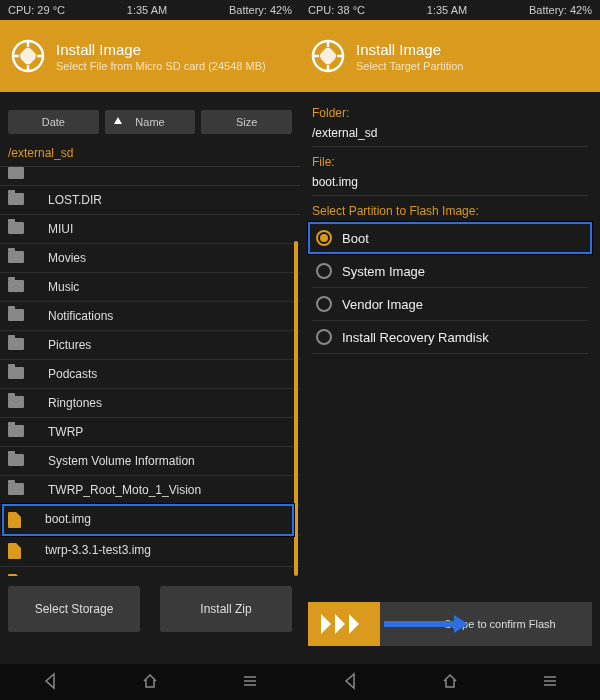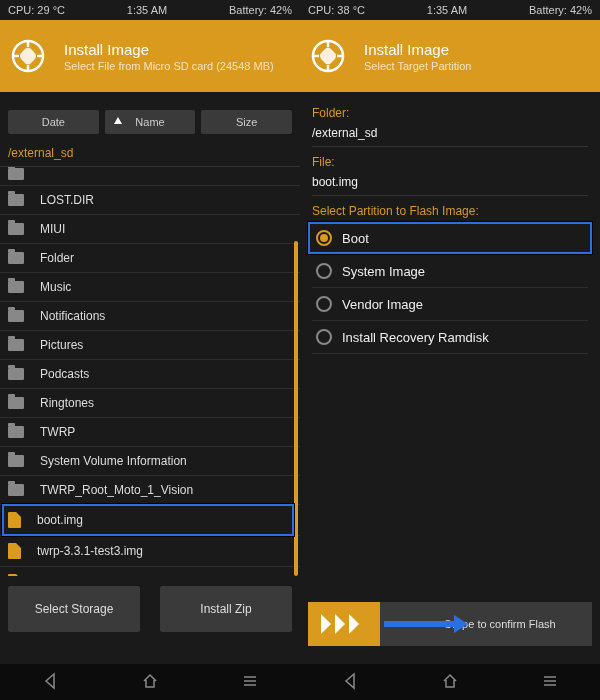--- a/index.html
+++ b/index.html
@@ -30,21 +30,21 @@
     font-size: 11px;
     color: #ccc;
     background: #1a1a1a;
   }
   .header {
     background: #d99a1d;
     height: 72px;
     display: flex;
     align-items: center;
     padding: 8px;
-    gap: 16px;
+    gap: 8px;
   }
   .logo-wrap {
     width: 40px;
     height: 40px;
     display: flex;
     align-items: center;
     justify-content: center;
   }
   .header-text { flex: 1; }
   .header-title { font-size: 15px; color: #fff; margin-bottom: 2px; }
@@ -79,24 +79,24 @@
   .file-list {
     flex: 1;
     overflow: hidden;
     position: relative;
   }
   .file-list-inner {
     position: relative;
   }
   .file-item {
     display: flex;
-    align-items: center;
+    align-items: flex-start;
     padding: 7px 8px;
     border-bottom: 1px solid #2e2e2e;
-    gap: 16px;
+    gap: 24px;
     font-size: 12px;
     color: #ddd;
     position: relative;
   }
   .file-item.cut { padding-top:0; padding-bottom:4px; }
   .folder-ic {
     width: 16px;
     height: 12px;
     background: #888;
     border-radius: 1px;
@@ -286,21 +286,21 @@
       <div class="file-item">
           <span class="folder-ic"></span>
           <span>LOST.DIR</span>
         </div>
       <div class="file-item">
           <span class="folder-ic"></span>
           <span>MIUI</span>
         </div>
       <div class="file-item">
           <span class="folder-ic"></span>
-          <span>Folder</span>
+          <span>Movies</span>
         </div>
       <div class="file-item">
           <span class="folder-ic"></span>
           <span>Music</span>
         </div>
       <div class="file-item">
           <span class="folder-ic"></span>
           <span>Notifications</span>
         </div>
       <div class="file-item">

